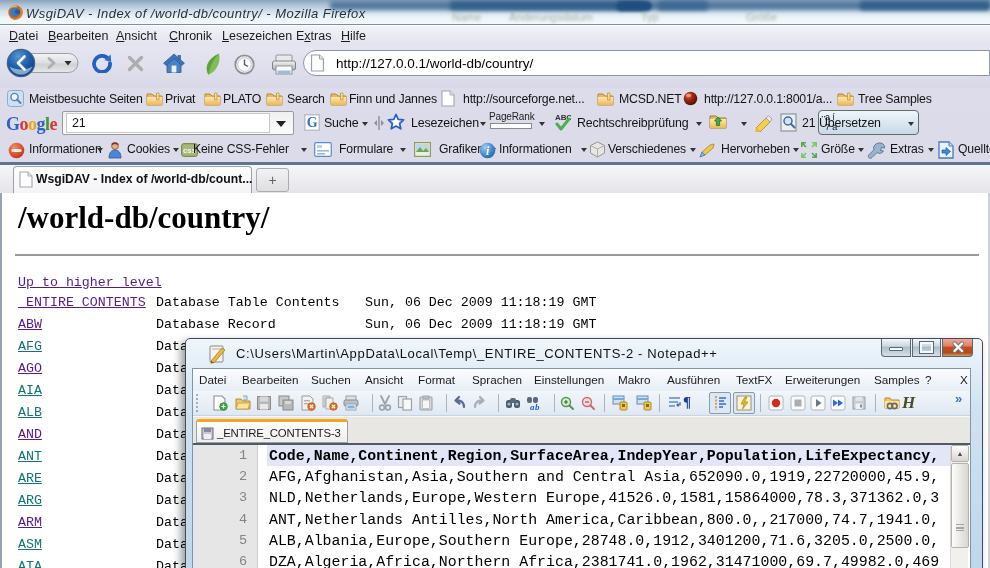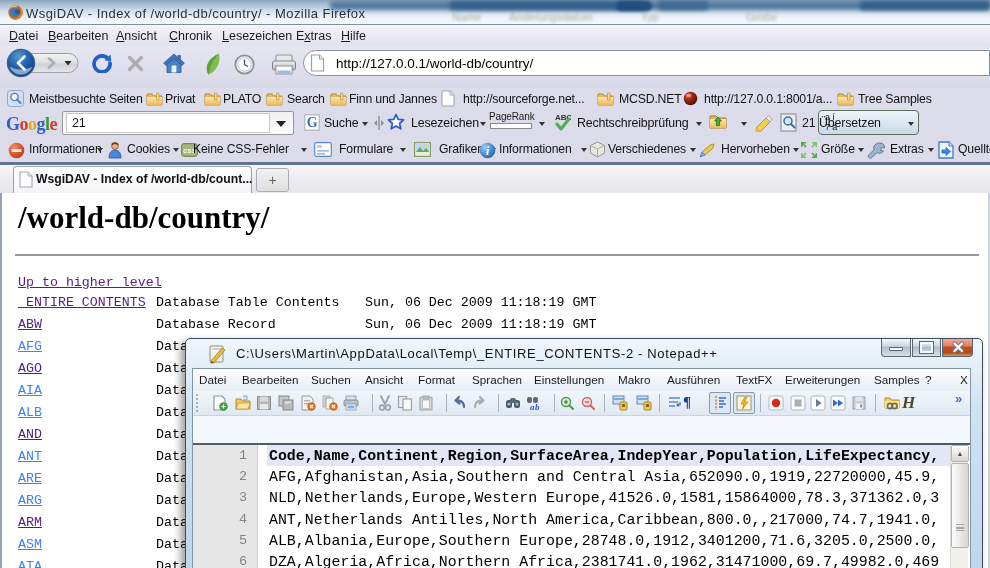--- a/index.html
+++ b/index.html
@@ -8,21 +8,21 @@
 #page { position:absolute; left:0; top:0; width:990px; height:568px; overflow:hidden; }
 .abs { position:absolute; }
 
 
 #titlebar { left:0; top:0; width:990px; height:25px;
   background:linear-gradient(#89a3bb 0%,#a9bfd2 18%,#cfdeeb 45%,#eef4f9 75%,#f4f8fb 100%);
   border-bottom:1px solid #7d8da0; overflow:hidden; }
 .blob { position:absolute; filter:blur(1.6px); border-radius:3px; }
 .blt { font-size:11px; color:#74836d; filter:blur(1.5px); opacity:.6; }
 #fficon { left:8px; top:5px; width:15px; height:15px; }
-#ffttl { left:26px; top:6px; font-size:13px; letter-spacing:.45px; color:#26313d; white-space:nowrap; }
+#ffttl { left:26px; top:6px; font-size:13px; letter-spacing:.45px; color:#26313d; white-space:nowrap;font-style:italic; }
 
 
 #menubar { left:0; top:26px; width:990px; height:20px; background:linear-gradient(#f2f2f9,#e2e2ef);
   font-size:12.5px; color:#1c1c1c; }
 #menubar span.mi { position:absolute; top:3px; }
 u { text-decoration:underline; }
 
 
 #navbar { left:0; top:46px; width:990px; height:42px; background:linear-gradient(#e6e6f2,#d8d8e8); }
 
@@ -47,21 +47,21 @@
 #ntab { position:absolute; left:256px; top:3px; width:33px; height:24px; background:linear-gradient(#f2f2f4,#dededf);
   border:1px solid #a7acb6; border-radius:3px; color:#666; text-align:center; font-size:14px; line-height:22px; }
 
 
 #content { left:0; top:193px; width:990px; height:375px; background:#fff;
   border-left:2px solid #98a2b2; border-right:2px solid #cdd2da; }
 #h1t { position:absolute; left:16px; top:7px; font-family:"Liberation Serif", serif; font-weight:bold; font-size:31px; color:#000; }
 #hr1 { position:absolute; left:13px; top:61px; width:964px; height:2px; background:#999; }
 .mrow { position:absolute; left:16px; font-family:"Liberation Mono", monospace; font-size:13.3px; color:#000; white-space:pre; }
 .mrow a { position:absolute; left:0; top:0; text-decoration:underline; }
-.lv { color:#551a8b; } .lb { color:#3b82f6; }
+.lv { color:#551a8b; } .lb { color:#0f766e; }
 .c2 { position:absolute; left:138px; top:0; } .c3 { position:absolute; left:347px; top:0; }
 
 
 #npp { left:185px; top:338px; width:798px; height:231px;
   border:1px solid #3f4c59; border-radius:5px 5px 0 0;
   background:linear-gradient(#f0f6fb, #cfe2f2 30%, #bed7ec);
   box-shadow:-4px 4px 9px rgba(0,0,0,.4); }
 .capbtn { top:0; height:18px; border:1px solid #5a6670; border-top:none;
   background:linear-gradient(#f2f7fb,#cdd8e2 40%,#aebfcc 50%,#d6e1ea); }
 #closebtn { background:linear-gradient(#f2a896,#e08468 38%,#c24f20 50%,#b84818 80%,#c8a060); }
@@ -599,20 +599,30 @@
         <svg class="ti" style="left:691px;" viewBox="0 0 16 16">
             <path d="M1 3 L6 3 L7.5 5 L15 5 L15 13 L1 13 Z" fill="#f5c95c" stroke="#b78a33" stroke-width="1"></path>
             <path d="M1 6 L15 6 L15 13 L1 13 Z" fill="#fce49a"></path>
             <circle cx="6" cy="11" r="2.6" fill="none" stroke="#6a6a6a" stroke-width="1.6"></circle>
             <circle cx="10.5" cy="11" r="2.6" fill="none" stroke="#6a6a6a" stroke-width="1.6"></circle>
             <path d="M7.5 11 L9 11" stroke="#6a6a6a" stroke-width="1.6"></path>
           </svg>
         <span class="abs" style="left:709px;top:2px;font-family:'Liberation Serif',serif;font-style:italic;font-weight:bold;font-size:17px;color:#4a4a2a;">H</span>
         <span class="abs" style="left:762px;top:0px;font-size:13px;font-weight:bold;color:#3a6ec8;">»</span>
       </div>
+      <div class="abs" id="ntabbar">
+        <div class="abs" id="ntab2">
+          <svg style="position:absolute;left:4px;top:5px;" width="13" height="13" viewBox="0 0 13 13">
+            <rect x="1" y="1" width="11" height="11" fill="#c8c8d8" stroke="#6a6a7a" stroke-width="1"></rect>
+            <rect x="3" y="1" width="7" height="4" fill="#8a8a9a"></rect>
+            <rect x="3" y="7" width="7" height="5" fill="#f0f0f4"></rect>
+          </svg>
+          <span style="position:absolute;left:20px;top:5px;font-size:11.4px;letter-spacing:-.2px;color:#1a1a1a;">_ENTIRE_CONTENTS-3</span>
+        </div>
+      </div>
       <div class="abs" id="neditor">
         <div class="abs" id="nmargin"></div>
         <div class="abs" id="nfold"></div>
         <div class="abs" id="nhl"></div>
         <div class="nln" style="top:3px;">1</div>
         <div class="nln" style="top:24.2px;">2</div>
         <div class="nln" style="top:45.4px;">3</div>
         <div class="nln" style="top:66.6px;">4</div>
         <div class="nln" style="top:87.8px;">5</div>
         <div class="nln" style="top:109px;">6</div>

